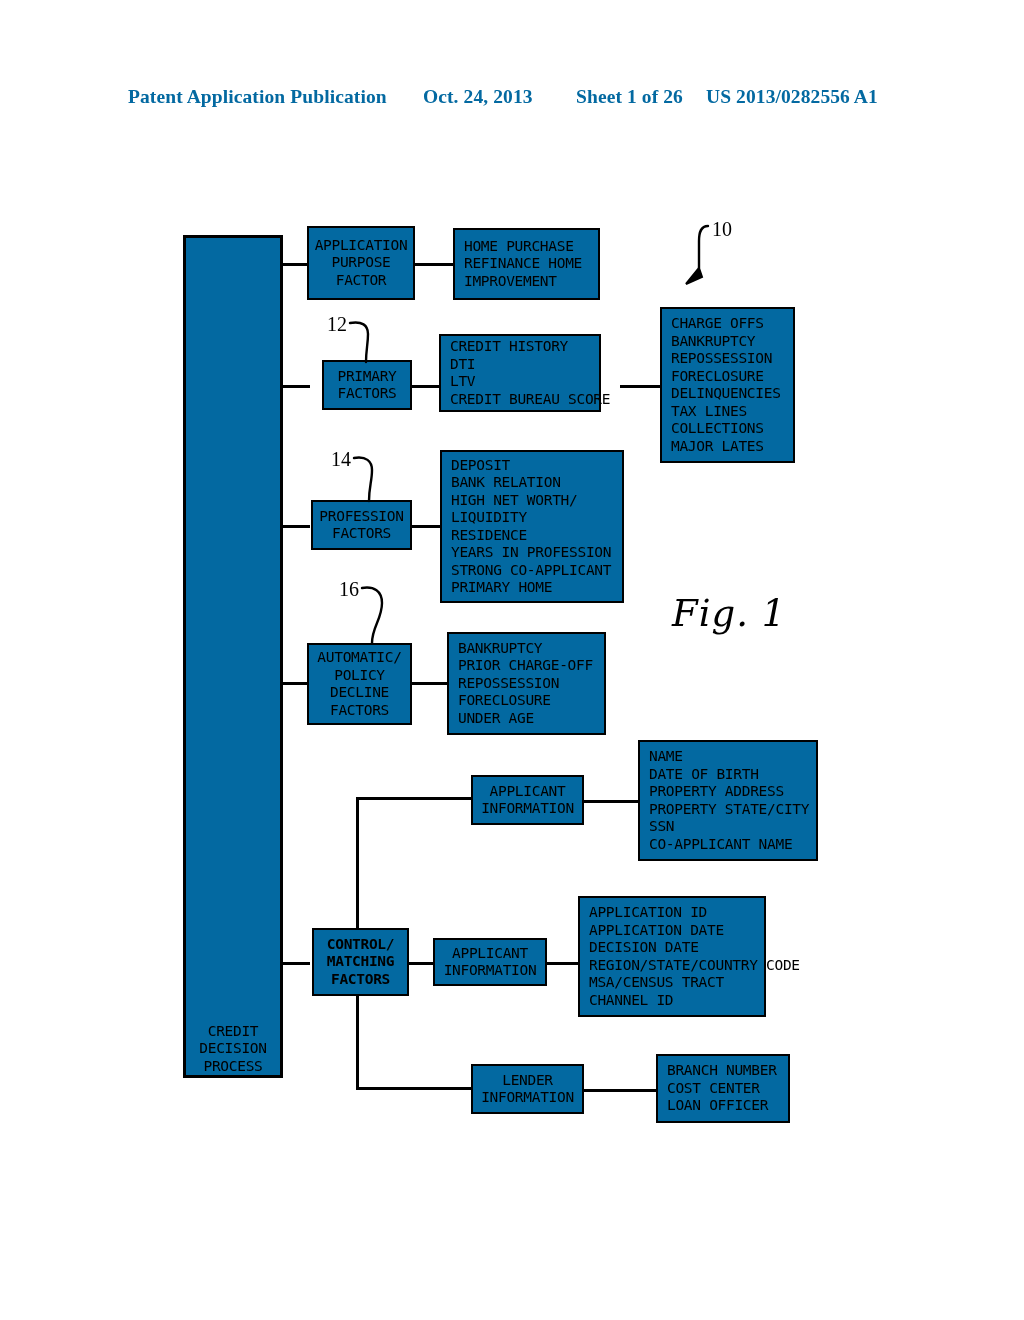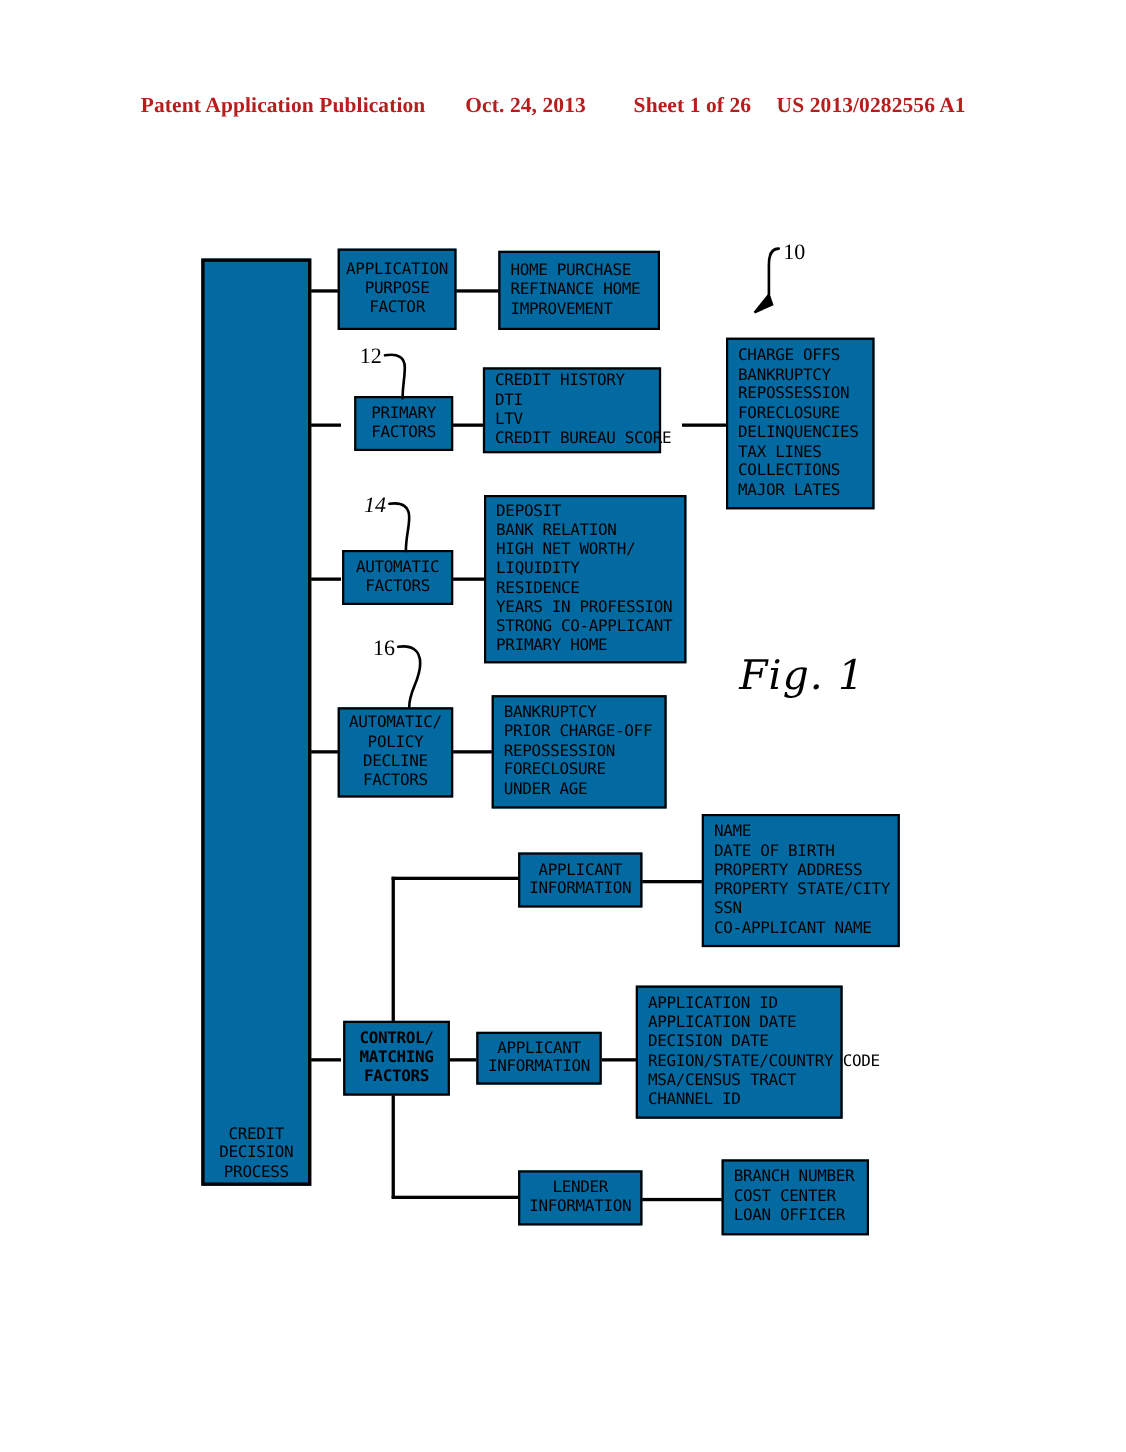--- a/index.html
+++ b/index.html
@@ -22,21 +22,21 @@
 
   
   .hdr {
     position: absolute;
     top: 86px;
     font-family: "Liberation Serif", serif;
     font-weight: bold;
     font-size: 19.5px;
     letter-spacing: 0.1px;
     white-space: nowrap;
-    color: #b91c1c;
+    color: #0369a1;
   }
   #hdr-pub   { left: 128px; }
   #hdr-date  { left: 423px; }
   #hdr-sheet { left: 576px; }
   #hdr-num   { left: 706px; }
 
   
   .box {
     position: absolute;
     box-sizing: border-box;
@@ -171,21 +171,21 @@
     <span class="ln">BANKRUPTCY</span>
     <span class="ln">REPOSSESSION</span>
     <span class="ln">FORECLOSURE</span>
     <span class="ln">DELINQUENCIES</span>
     <span class="ln">TAX LINES</span>
     <span class="ln">COLLECTIONS</span>
     <span class="ln">MAJOR LATES</span>
   </div>
 
   <div class="box center" style="left:311px; top:500px; width:101px; height:50px;">
-    <span class="ln">AUTOMATIC</span>
+    <span class="ln">PROFESSION</span>
     <span class="ln">FACTORS</span>
   </div>
 
   <div class="box left" style="left:440px; top:450px; width:184px; height:153px;">
     <span class="ln">DEPOSIT</span>
     <span class="ln">BANK RELATION</span>
     <span class="ln">HIGH NET WORTH/</span>
     <span class="ln">LIQUIDITY</span>
     <span class="ln">RESIDENCE</span>
     <span class="ln">YEARS IN PROFESSION</span>
@@ -257,21 +257,21 @@
   <svg class="leader" style="left:682px; top:222px;" width="60" height="70" viewBox="0 0 60 70">
     <path d="M26 4 C19 4, 17 10, 17 19 L17 46" fill="none" stroke="#000" stroke-width="2.4" stroke-linecap="round"></path>
     <path d="M17 46 L4 62 L20 55 Z" fill="#000" stroke="#000" stroke-width="2"></path>
   </svg>
 
   <div class="ref" style="left:327px; top:313px;">12</div>
   <svg class="leader" style="left:348px; top:318px;" width="40" height="46" viewBox="0 0 40 46">
     <path d="M2 5 C14 3, 20 7, 20 16 C20 26, 18 32, 18 44" fill="none" stroke="#000" stroke-width="2.4" stroke-linecap="round"></path>
   </svg>
 
-  <div class="ref" style="left:331px; top:448px;font-style:italic;">14</div>
+  <div class="ref" style="left:331px; top:448px;">14</div>
   <svg class="leader" style="left:352px; top:453px;" width="40" height="50" viewBox="0 0 40 50">
     <path d="M2 5 C14 3, 20 8, 20 17 C20 28, 17 34, 17 48" fill="none" stroke="#000" stroke-width="2.4" stroke-linecap="round"></path>
   </svg>
 
   <div class="ref" style="left:339px; top:578px;">16</div>
   <svg class="leader" style="left:360px; top:583px;" width="40" height="62" viewBox="0 0 40 62">
     <path d="M2 5 C14 3, 22 8, 22 20 C22 36, 12 44, 12 60" fill="none" stroke="#000" stroke-width="2.4" stroke-linecap="round"></path>
   </svg>
 
   <div id="fig-caption">Fig. 1</div>

